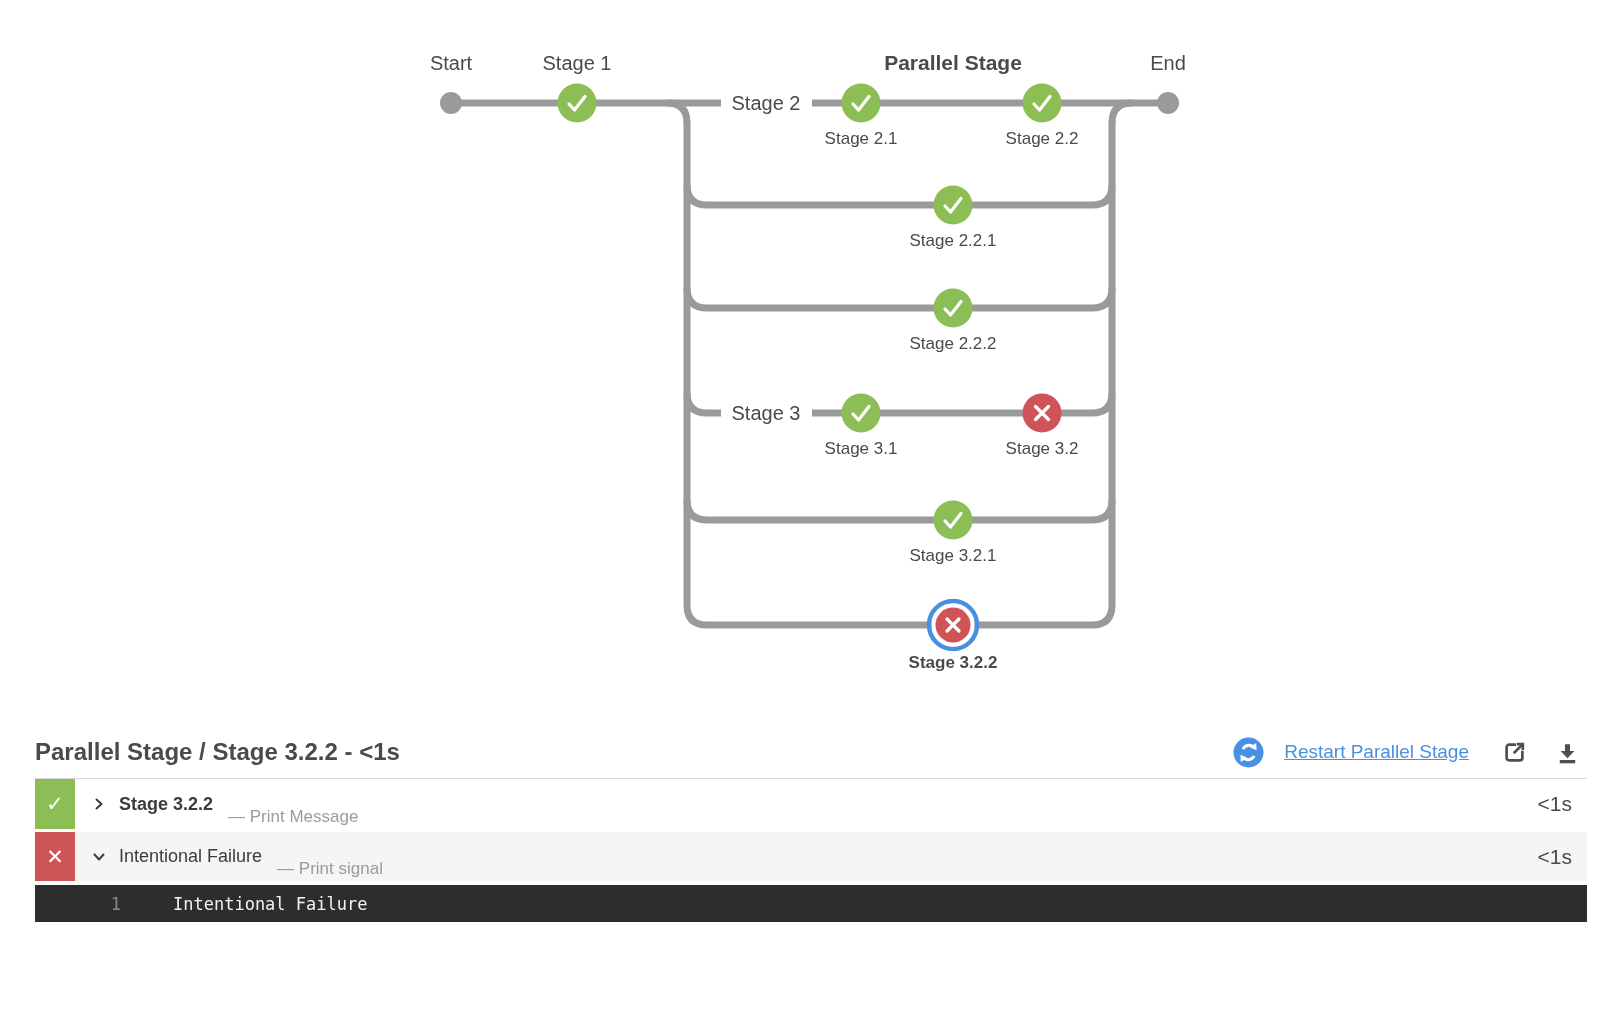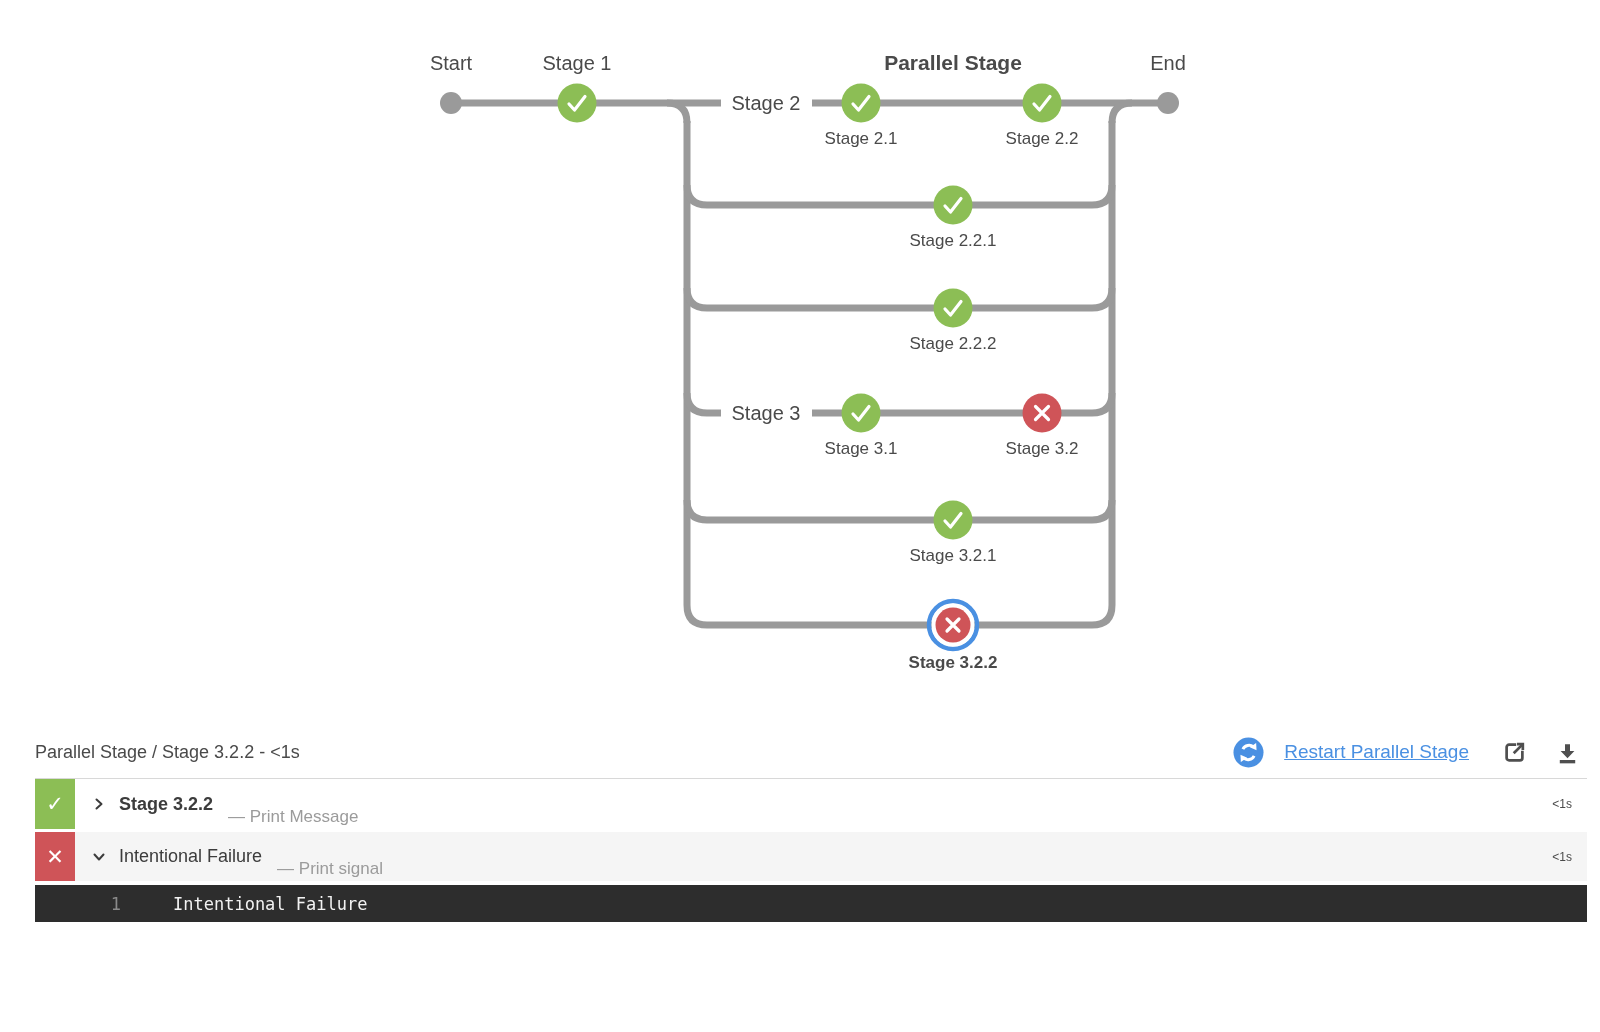--- a/index.html
+++ b/index.html
@@ -5,41 +5,41 @@
   html,body{margin:0;padding:0;background:#fff;}
   body{font-family:"Liberation Sans", sans-serif; color:#4A4A4A;}
   .page{position:relative;width:1600px;height:1032px;background:#fff;overflow:hidden;}
 
   
   #pipeline-graph{position:absolute;left:0;top:0;}
 
   
   .log-header{position:absolute;left:35px;right:20px;top:732px;height:40px;
     display:flex;align-items:center;justify-content:space-between;}
-  .breadcrumb{font-size:18px;font-weight:normal;color:var(--dark-text);}
+  .breadcrumb{font-size:24px;font-weight:bold;color:var(--dark-text);}
   .header-controls{display:flex;align-items:center;}
   .restart-circle{width:31px;height:31px;flex:0 0 auto;cursor:pointer;}
   .restart-link{font-size:19px;color:var(--accent);text-decoration:underline;margin-left:20px;cursor:pointer;}
   .hdr-icon{display:inline-flex;align-items:center;cursor:pointer;}
   .ext-icon{margin-left:32px;}
   .dl-icon{margin-left:27px;}
 
   
   .steps{position:absolute;left:35px;top:778px;width:1552px;border-top:1px solid #d8d8d8;}
   .step-row{display:flex;align-items:center;height:50px;background:#fff;cursor:pointer;}
   .step-row.alt{background:#f5f5f5;border-top:3px solid #fff;height:49px;}
   .status-block{width:40px;align-self:stretch;display:flex;align-items:center;justify-content:center;
     color:#fff;font-size:21px;flex:0 0 auto;}
   .status-block.success{background:var(--success);}
   .status-block.failure{background:var(--failure);}
   .chevron{margin-left:17px;display:inline-flex;flex:0 0 auto;}
   .step-title{margin-left:13px;font-size:18px;color:#3c3c3c;white-space:nowrap;}
   .step-title.bold{font-weight:bold;}
   .step-desc{margin-left:15px;font-size:17px;color:var(--gray-text);white-space:nowrap;margin-top:25px;}
-  .step-duration{margin-left:auto;padding-right:15px;font-size:12px;color:var(--dark-text);}
+  .step-duration{margin-left:auto;padding-right:15px;font-size:21px;color:var(--dark-text);}
 
   .console-line{margin-top:4px;height:37px;background:var(--console-bg);display:flex;align-items:center;
     font-family:"DejaVu Sans Mono","Liberation Mono",monospace;font-size:17px;}
   .line-no{width:86px;text-align:right;color:#8a8a8a;flex:0 0 auto;}
   .line-text{margin-left:52px;color:#f2f2f2;white-space:pre;}
 </style>
 </head>
 <body>
 
 <div class="page">

